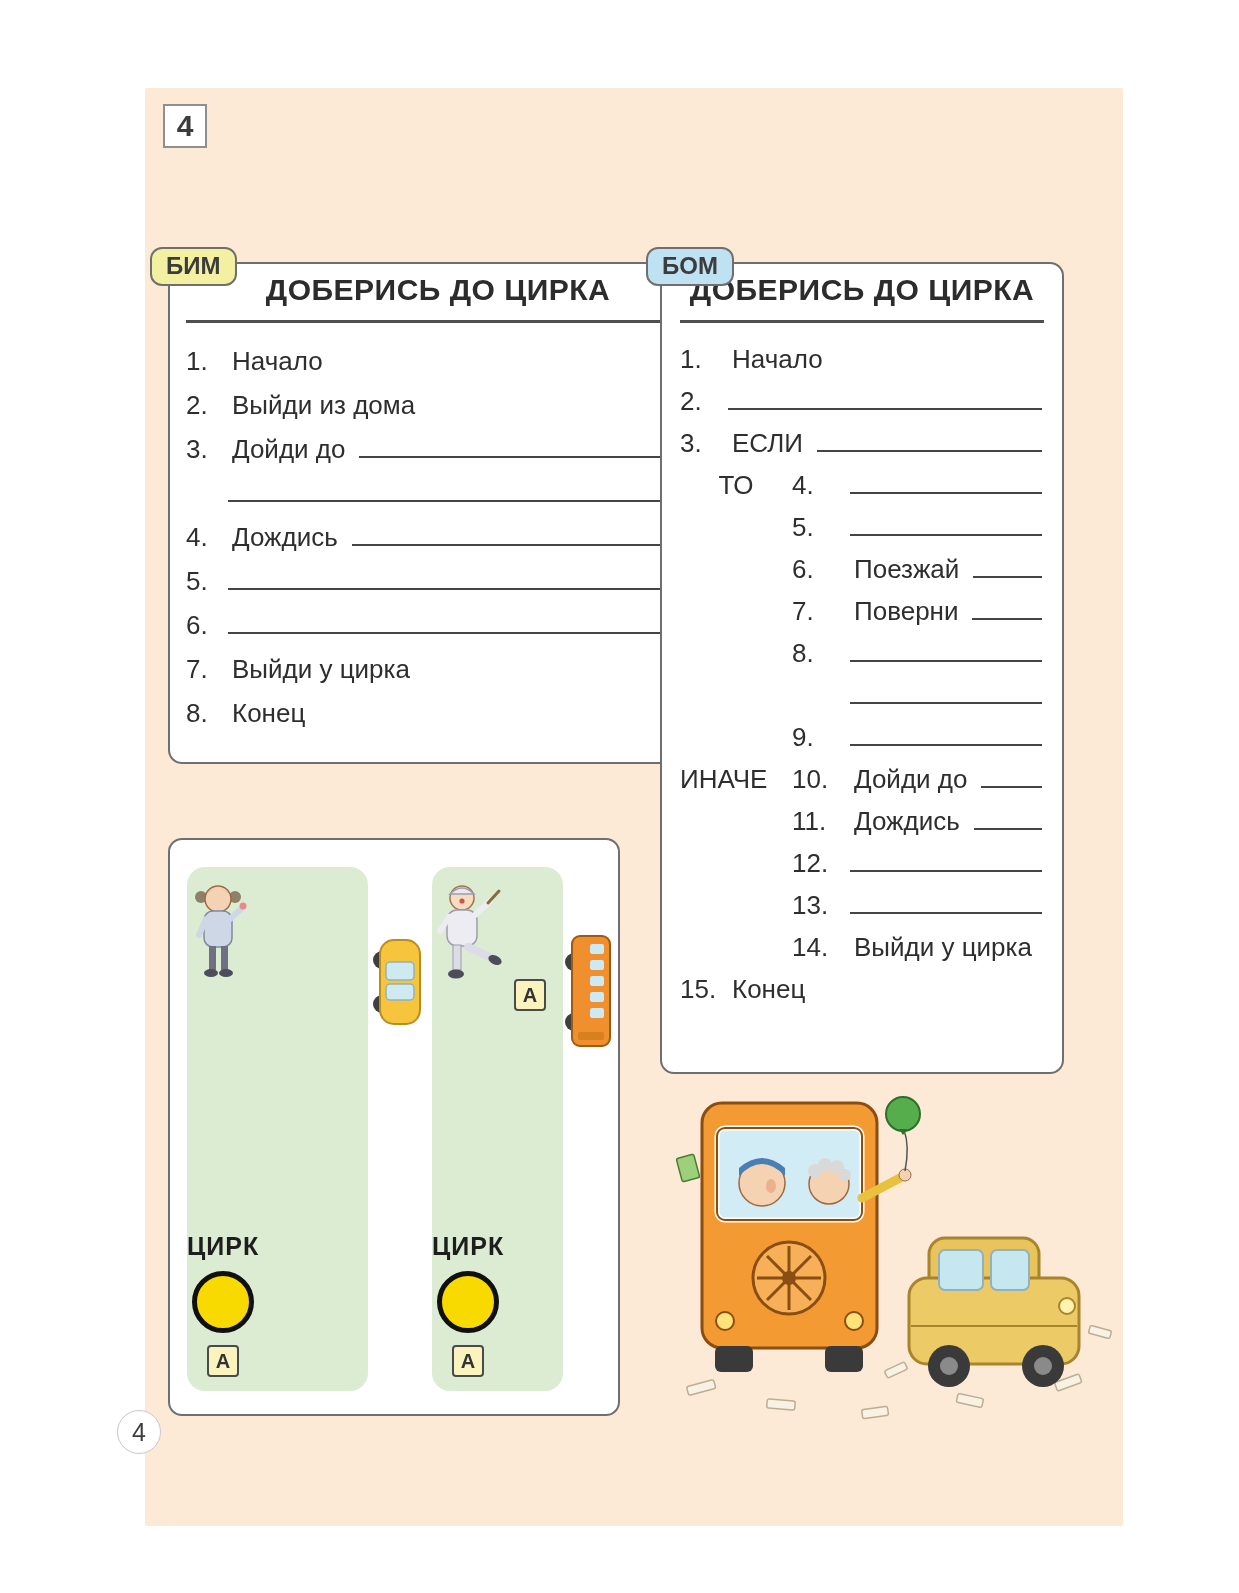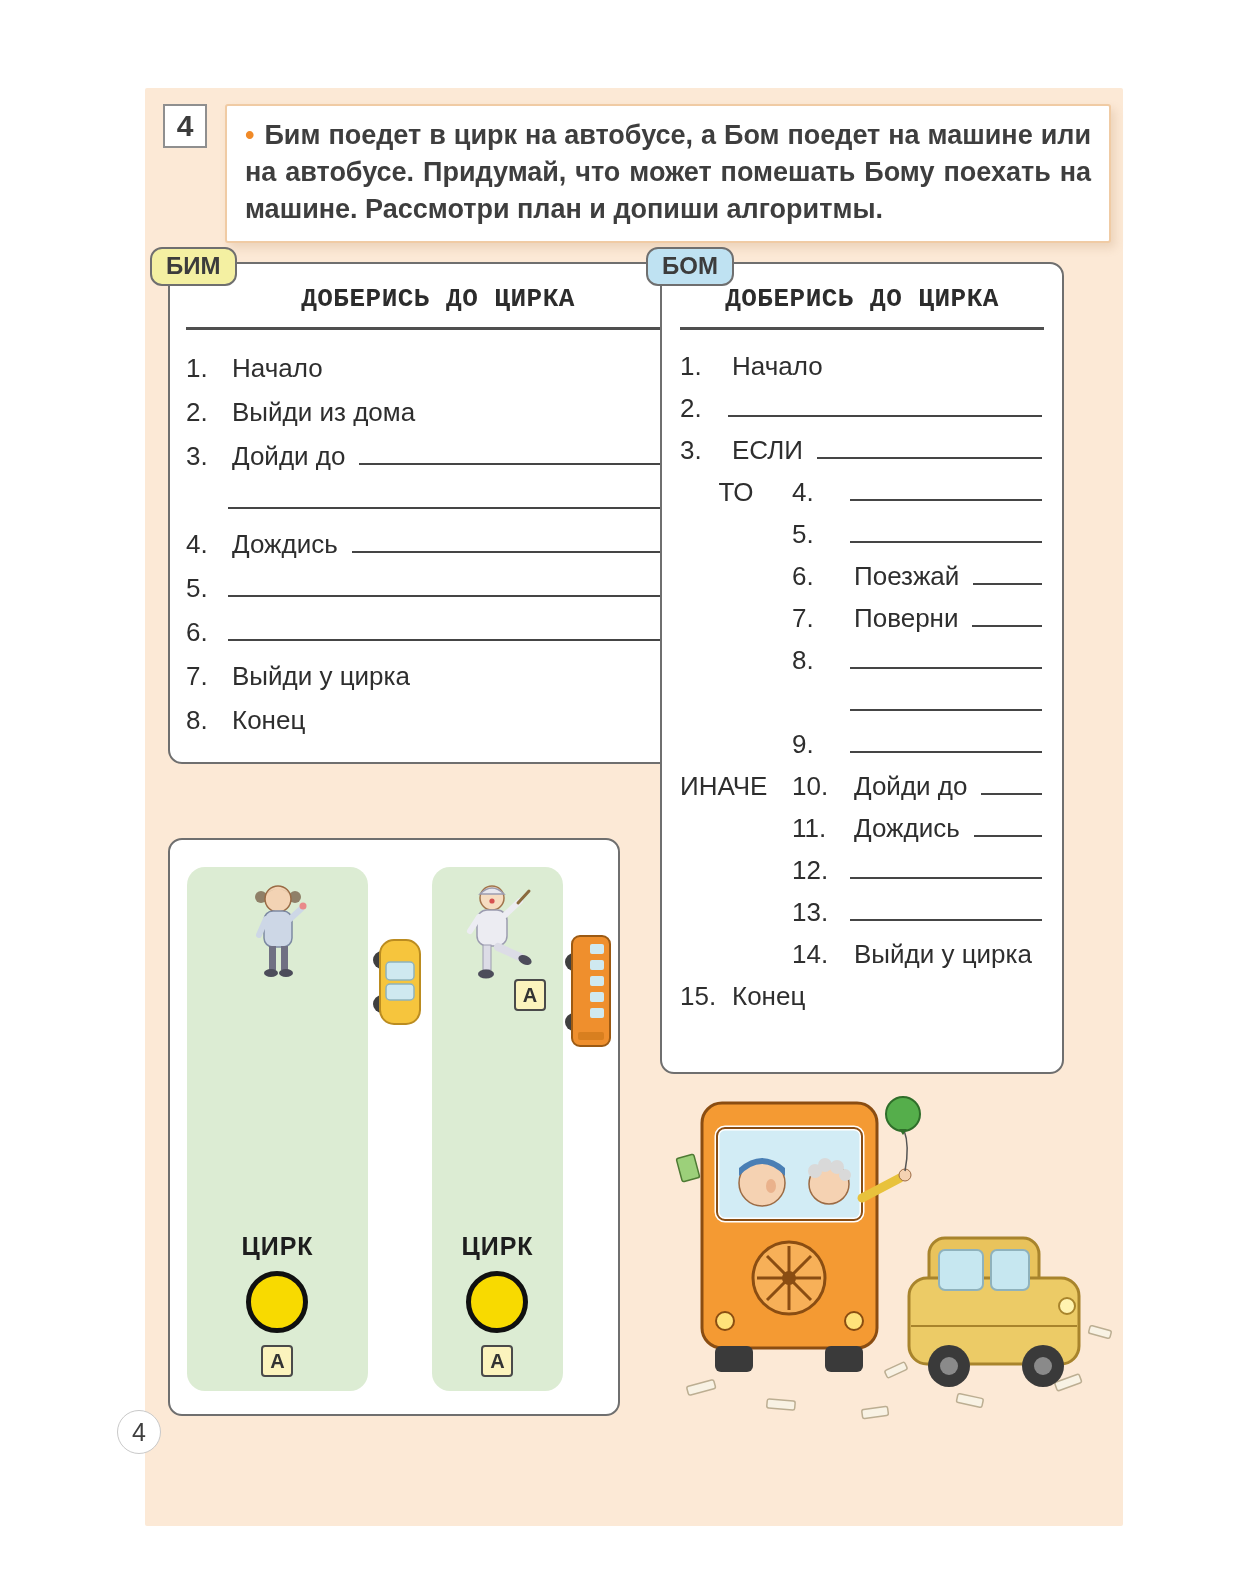--- a/index.html
+++ b/index.html
@@ -29,21 +29,21 @@
   
   .algo { position:absolute; background:#fff; border:2.5px solid #6f6f6f; border-radius:14px; }
   .algo-bim { left:23px; top:174px; width:540px; height:502px; }
   .algo-bom { left:515px; top:174px; width:404px; height:812px; }
   .tag {
     position:absolute; top:-17px; padding:3px 14px 4px; border:2.5px solid #6f6f6f;
     border-radius:12px; font-size:24px; font-weight:bold; color:#3c3c3c; background:#fff;
   }
   .tag-bim { left:-20px; background:var(--tag_bim,#f4f0a2); }
   .tag-bom { left:-16px; background:var(--tag_bom,#bfe2f2); }
-  .algo-title { margin-top:20px; text-align:center; font-size:26px; font-weight:bold; color:#2c2c2c; letter-spacing:.5px;font-family:Liberation Mono, monospace; }
+  .algo-title { margin-top:9px; text-align:center; font-size:30px; font-weight:bold; color:#2c2c2c; letter-spacing:.5px; }
   .title-rule { height:2.5px; background:#4f4f4f; margin:13px 16px 6px; }
   .algo-bom .title-rule { margin:13px 18px 6px; }
   .steps { padding:4px 16px 0; }
   .algo-bom .steps { padding:4px 18px 0; }
   .step { display:flex; align-items:flex-end; height:44px; font-size:26px; color:#2e2e2e; }
   .algo-bom .step { height:42px; }
   .num { flex:0 0 36px; }
   .numsp { flex:0 0 36px; }
   .algo-bom .step.l0 .num { flex:0 0 42px; }
   .algo-bom .step.l1 .num { flex:0 0 52px; }
@@ -53,21 +53,21 @@
   .pf { flex:0 0 112px; }
   .pf.ctr { text-align:center; }
   .blank { flex:1; border-bottom:2px solid #454545; margin:0 2px 7px 6px; }
   
   .map-box {
     position:absolute; left:23px; top:750px; width:452px; height:578px;
     background:#fff; border:2.5px solid #6f6f6f; border-radius:14px;
   }
   .panel {
     position:absolute; top:27px; height:524px; background:var(--panel_green,#dcecd3);
-    border-radius:18px; display:flex; flex-direction:column; align-items:center;
+    border-radius:18px; display:flex; flex-direction:column; align-items:flex-start;
   }
   .panel-left { left:17px; width:181px; }
   .panel-right { left:262px; width:131px; }
   .char { margin-top:14px; }
   .signs { margin-top:auto; margin-bottom:14px; display:flex; flex-direction:column; align-items:center; }
   .sign-text { font-size:25px; font-weight:bold; color:#1e1e1e; letter-spacing:1px; }
   .sign-light {
     width:62px; height:62px; border-radius:50%; background:var(--sign_yellow,#f8da00);
     border:5px solid #101010; margin:10px 0 12px;
   }
@@ -85,23 +85,20 @@
     background:#fff; border:1.5px solid #c9c9c9; display:flex; align-items:center;
     justify-content:center; font-size:25px; color:#3e3e3e;
   }
 </style>
 </head>
 <body>
 
 <div class="content">
 
   <div class="task-num-box">4</div>
-  <div class="task-box">
-    <p class="task-text"><span class="bullet">•</span><span>Бим поедет в цирк на автобусе, а Бом поедет на машине или на автобусе. Придумай, что может помешать Бому поехать на машине. Рассмотри план и допиши алгоритмы.</span></p>
-  </div>
 
   <div class="algo algo-bim">
     <div class="tag tag-bim">БИМ</div>
     <div class="algo-title">ДОБЕРИСЬ ДО ЦИРКА</div>
     <div class="title-rule"></div>
     <div class="steps">
       <div class="step">
           <span class="num">1.</span>
           <span class="txt">Начало</span>
         </div>

